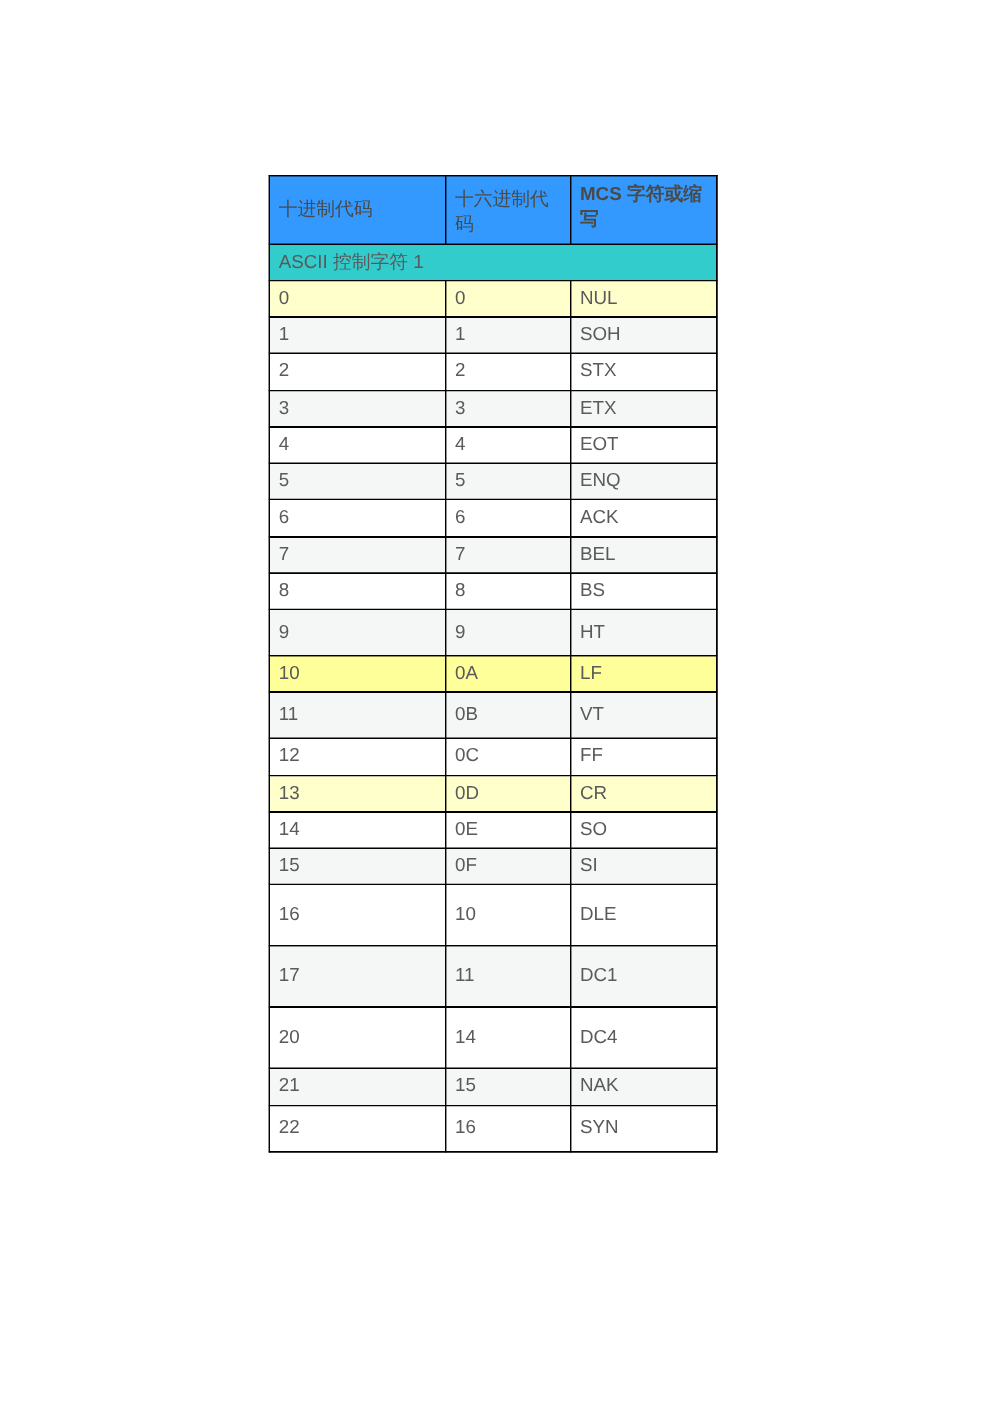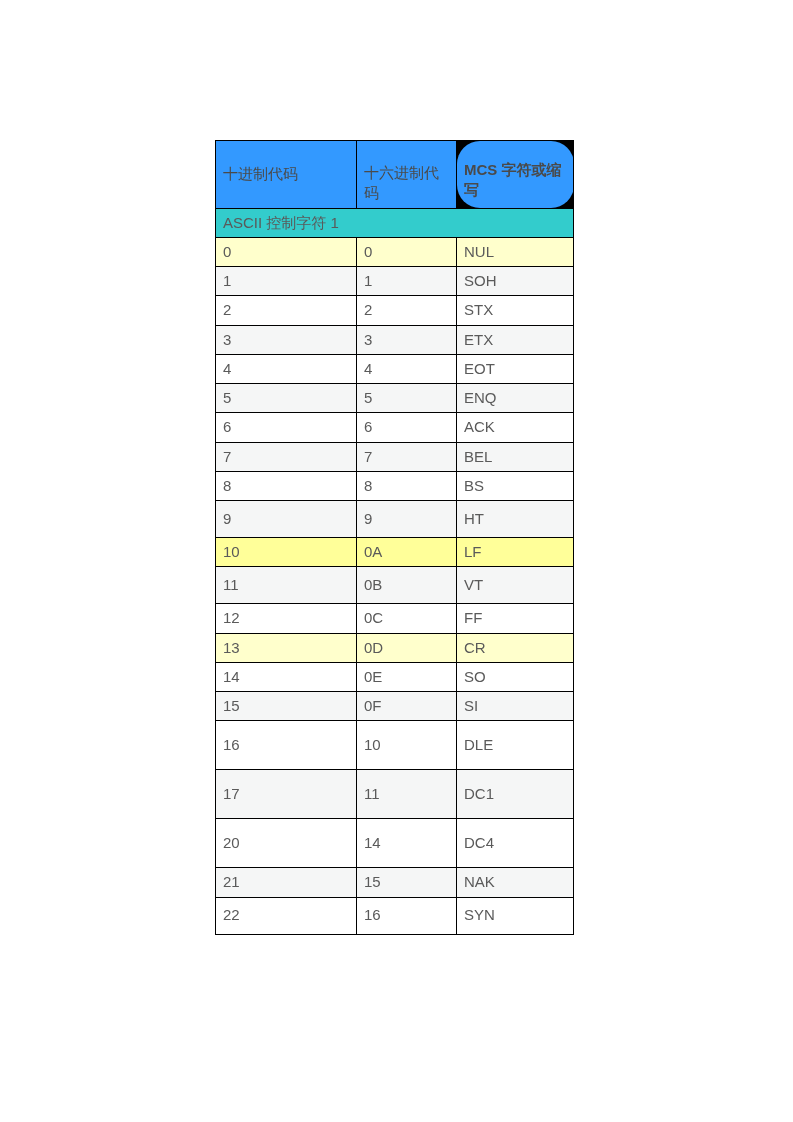--- a/index.html
+++ b/index.html
@@ -52,27 +52,26 @@
   #ascii-table thead th {
     background: #3399ff;
     color: #4a4a4a;
     height: 54px;
   }
   #ascii-table thead th.h-dec {
     vertical-align: middle;
   }
   #ascii-table thead th.h-hex {
     vertical-align: top;
-    padding-top: 22px;
+    padding-top: 9px;
   }
   #ascii-table thead th.h-mcs {
     vertical-align: top;
-    padding-top: 19px;
+    padding-top: 5px;
     font-weight: bold;
-    border-radius: 23px;
   }
 
   
   tr.section-row td {
     background: #33cccc;
     font-weight: bold;
     color: #4f6f6f;
     height: 24px;
     padding-top: 2px;
     padding-bottom: 2px;

